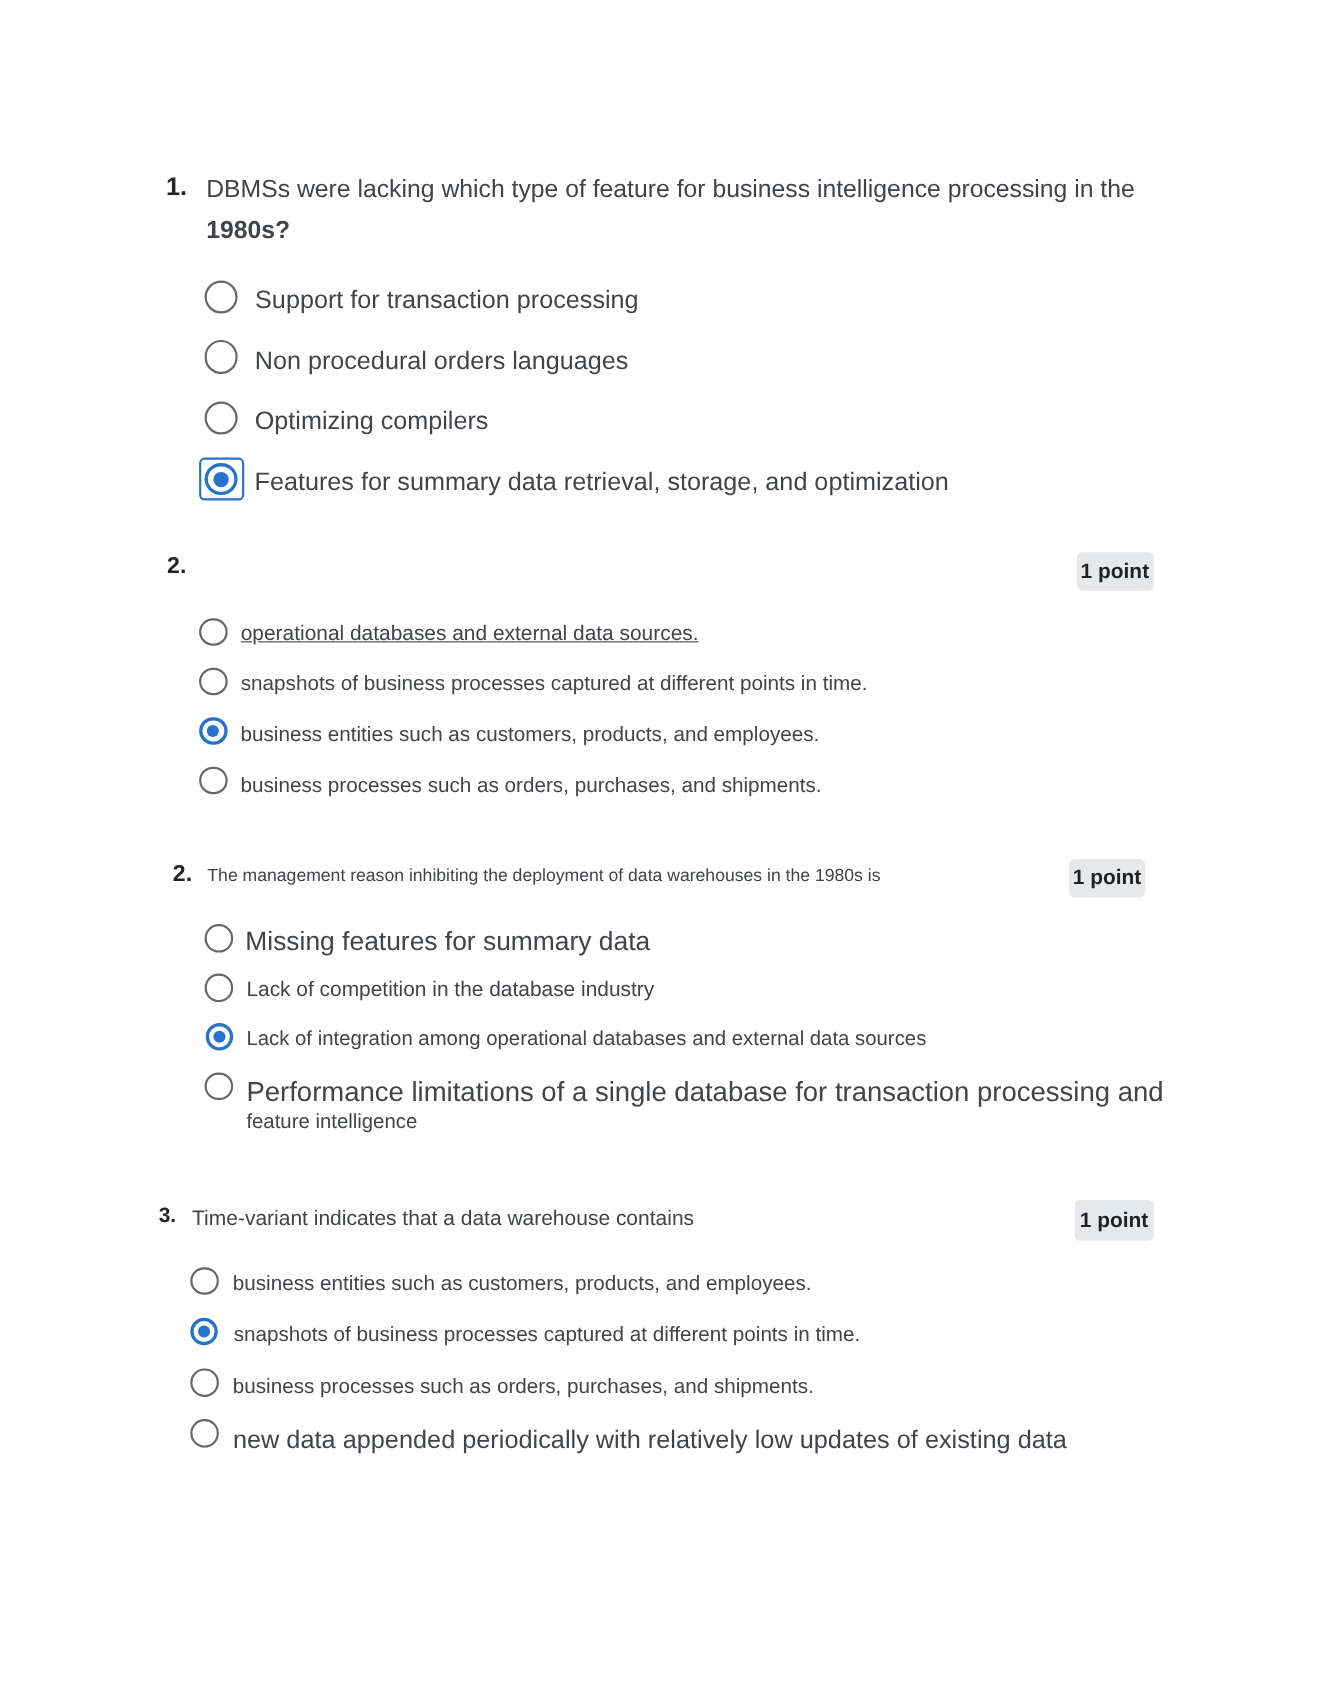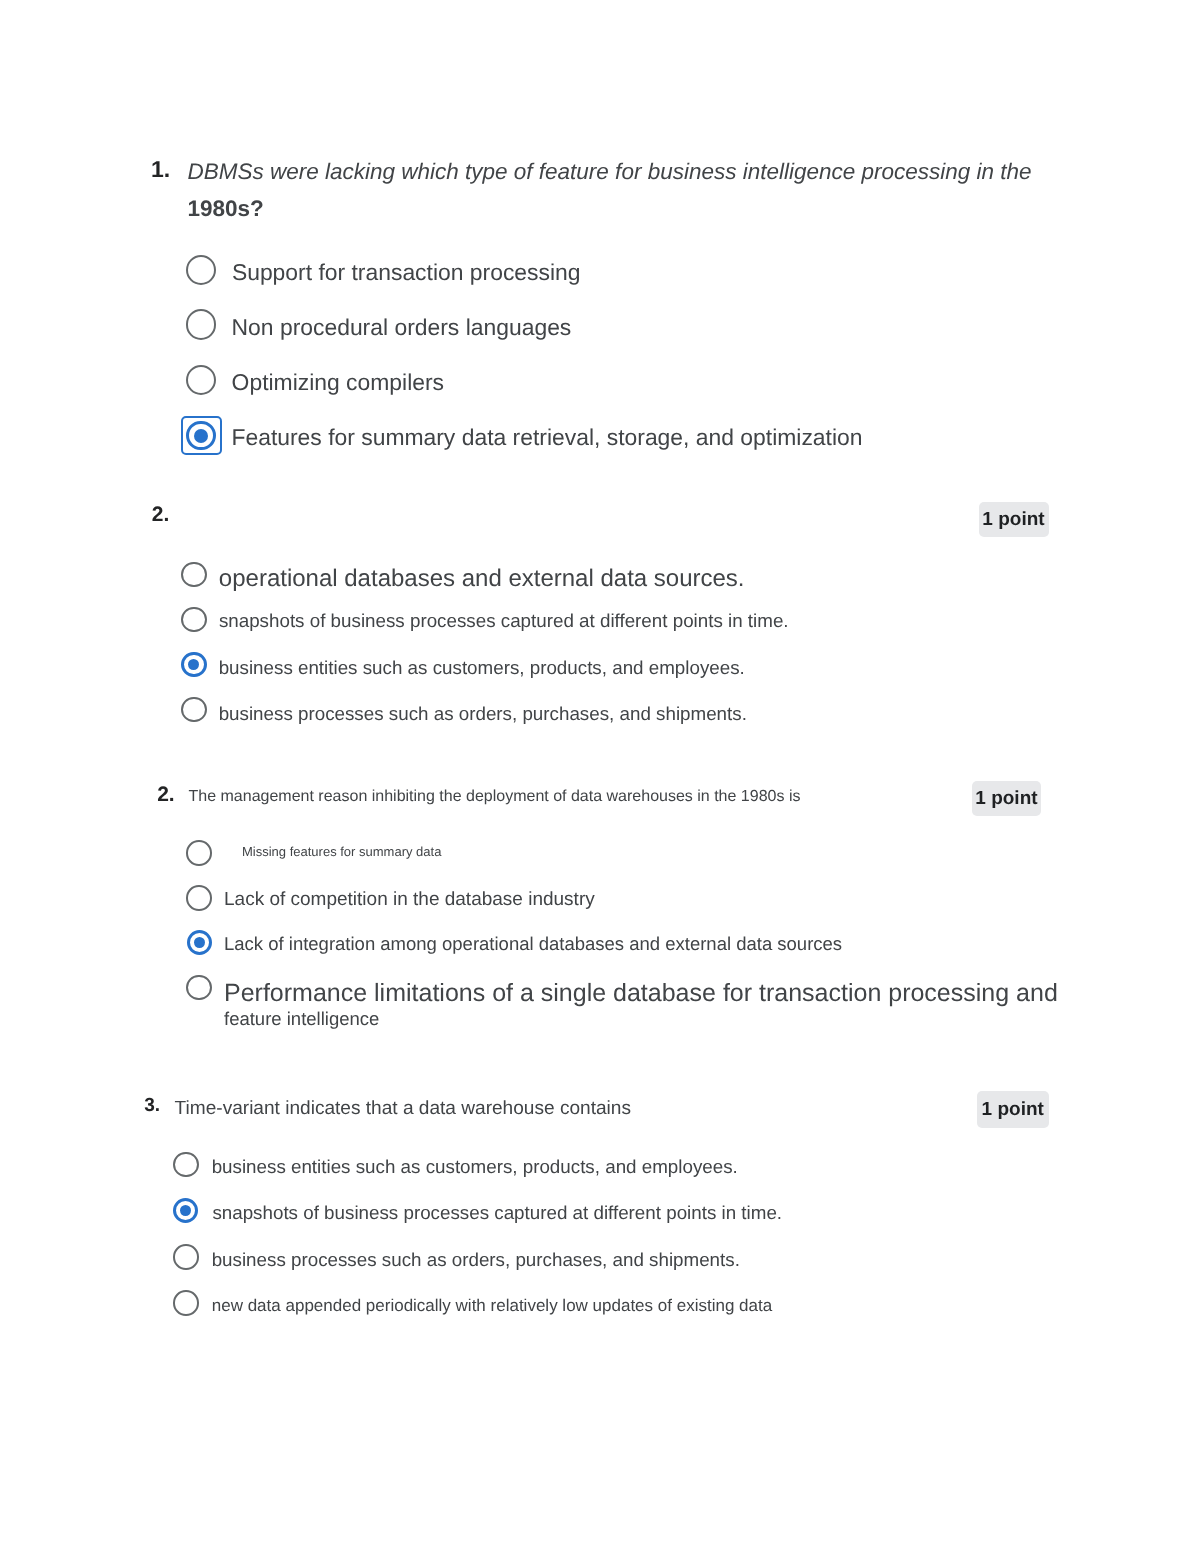--- a/index.html
+++ b/index.html
@@ -28,21 +28,21 @@
   .ring{position:absolute;box-sizing:border-box;border:2.5px solid #2772cb;border-radius:5px;background:#fff;}
   .olabel{position:absolute;color:#414447;white-space:nowrap;line-height:1;}
 </style>
 </head>
 <body>
 
 <div class="page">
 
   <div class="qblock">
     <div class="qnum" style="left:150.9px;top:157.85px;font-size:23.0px;">1.</div>
-    <div class="qtext" style="left:187.45px;top:161.45px;font-size:22.5px;font-style:italic;">DBMSs were lacking which type of feature for business intelligence processing in the</div>
+    <div class="qtext" style="left:187.45px;top:161.45px;font-size:22.5px;">DBMSs were lacking which type of feature for business intelligence processing in the</div>
     <div class="qtext" style="left:187.45px;top:198.05px;font-size:22.5px;font-weight:bold;">1980s?</div>
     <div class="opt">
       <span class="radio" style="left:185.8px;top:254.55px;width:30.4px;height:30.4px;"></span>
       <span class="olabel" style="left:231.9px;top:260.85px;font-size:22.9px;">Support for transaction processing</span>
     </div>
     <div class="opt">
       <span class="radio" style="left:185.8px;top:309.4px;width:30.4px;height:30.4px;"></span>
       <span class="olabel" style="left:231.55px;top:315.85px;font-size:22.9px;">Non procedural orders languages</span>
     </div>
     <div class="opt">
@@ -55,21 +55,21 @@
       <span class="dot" style="left:194.0px;top:428.6px;width:14.0px;height:14.0px;"></span>
       <span class="olabel" style="left:231.45px;top:425.85px;font-size:22.9px;">Features for summary data retrieval, storage, and optimization</span>
     </div>
   </div>
 
   <div class="qblock">
     <div class="qnum" style="left:151.85px;top:504.25px;font-size:21.0px;">2.</div>
     <div class="badge" style="left:978.5px;top:501.5px;width:70.0px;height:35.5px;font-size:19.0px;">1 point</div>
     <div class="opt">
       <span class="radio" style="left:181.2px;top:561.5px;width:25.4px;height:25.4px;"></span>
-      <span class="olabel" style="left:218.85px;top:567.05px;font-size:24px;">operational databases and external data sources.</span>
+      <span class="olabel" style="left:218.85px;top:567.05px;font-size:19px;text-decoration:underline;">operational databases and external data sources.</span>
     </div>
     <div class="opt">
       <span class="radio" style="left:181.2px;top:606.7px;width:25.4px;height:25.4px;"></span>
       <span class="olabel" style="left:218.9px;top:612.15px;font-size:18.8px;">snapshots of business processes captured at different points in time.</span>
     </div>
     <div class="opt">
       <span class="radio sel" style="left:181.2px;top:651.6px;width:25.4px;height:25.4px;"></span>
       <span class="dot" style="left:188.45px;top:658.85px;width:10.9px;height:10.9px;"></span>
       <span class="olabel" style="left:218.65px;top:658.95px;font-size:18.8px;">business entities such as customers, products, and employees.</span>
     </div>
@@ -78,21 +78,21 @@
       <span class="olabel" style="left:218.65px;top:705.25px;font-size:18.8px;">business processes such as orders, purchases, and shipments.</span>
     </div>
   </div>
 
   <div class="qblock">
     <div class="qnum" style="left:157.15px;top:784.05px;font-size:21.0px;">2.</div>
     <div class="qtext" style="left:188.5px;top:788.75px;font-size:16px;">The management reason inhibiting the deployment of data warehouses in the 1980s is</div>
     <div class="badge" style="left:971.7px;top:780.8px;width:69.5px;height:35.0px;font-size:19.0px;">1 point</div>
     <div class="opt">
       <span class="radio" style="left:186.25px;top:840.2px;width:25.7px;height:25.7px;"></span>
-      <span class="olabel" style="left:242px;top:845.15px;font-size:13px;">Missing features for summary data</span>
+      <span class="olabel" style="left:223px;top:845.15px;font-size:24px;">Missing features for summary data</span>
     </div>
     <div class="opt">
       <span class="radio" style="left:186.25px;top:885.0px;width:25.7px;height:25.7px;"></span>
       <span class="olabel" style="left:224.0px;top:890.3px;font-size:19px;">Lack of competition in the database industry</span>
     </div>
     <div class="opt">
       <span class="radio sel" style="left:186.5px;top:930.05px;width:25.2px;height:25.2px;"></span>
       <span class="dot" style="left:193.65px;top:937.2px;width:10.9px;height:10.9px;"></span>
       <span class="olabel" style="left:224.0px;top:935.45px;font-size:18.5px;">Lack of integration among operational databases and external data sources</span>
     </div>
@@ -115,16 +115,16 @@
       <span class="radio sel" style="left:173.2px;top:1198.1px;width:25.2px;height:25.2px;"></span>
       <span class="dot" style="left:180.35px;top:1205.25px;width:10.9px;height:10.9px;"></span>
       <span class="olabel" style="left:212.4px;top:1204.35px;font-size:18.8px;">snapshots of business processes captured at different points in time.</span>
     </div>
     <div class="opt">
       <span class="radio" style="left:172.95px;top:1244.05px;width:25.7px;height:25.7px;"></span>
       <span class="olabel" style="left:211.65px;top:1250.65px;font-size:18.8px;">business processes such as orders, purchases, and shipments.</span>
     </div>
     <div class="opt">
       <span class="radio" style="left:172.95px;top:1290.15px;width:25.7px;height:25.7px;"></span>
-      <span class="olabel" style="left:211.75px;top:1296.95px;font-size:17px;">new data appended periodically with relatively low updates of existing data</span>
+      <span class="olabel" style="left:211.75px;top:1296.95px;font-size:23px;">new data appended periodically with relatively low updates of existing data</span>
     </div>
   </div>
 </div>
 
 </body></html>

